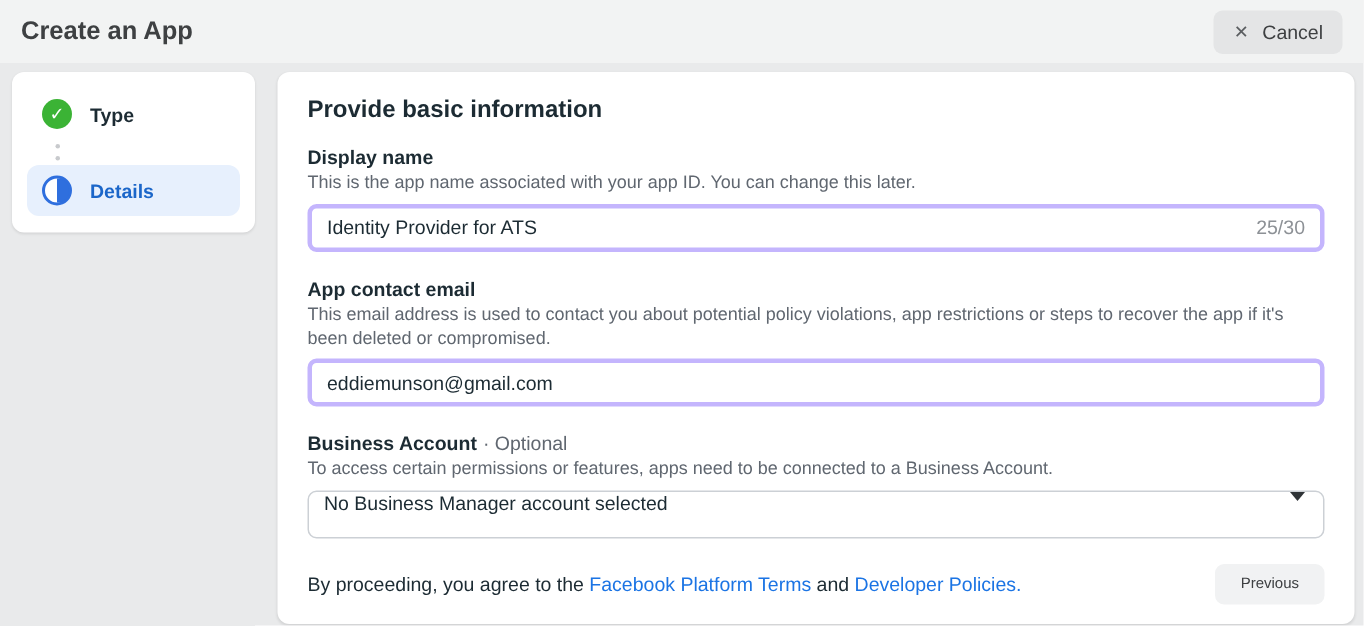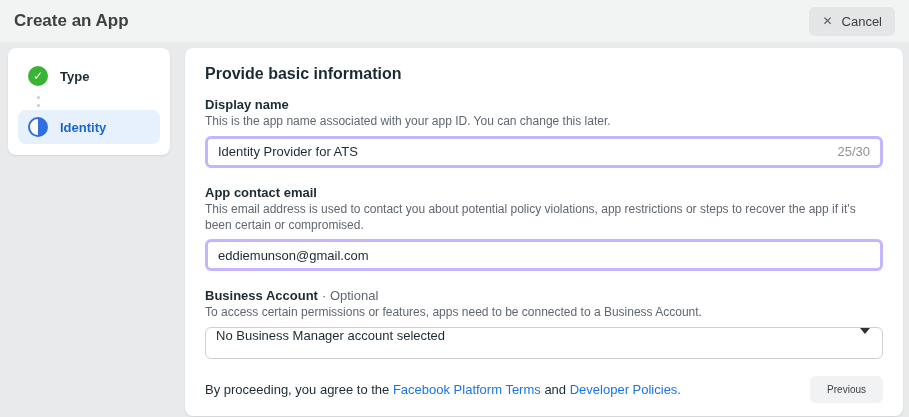--- a/index.html
+++ b/index.html
@@ -119,39 +119,39 @@
     <div class="step-row">
       <span class="check-icon">✓</span>
       <span class="step-label">Type</span>
     </div>
     <div class="connector">
       <span class="dot"></span>
       <span class="dot"></span>
     </div>
     <div class="step-row current">
       <span class="half-icon"></span>
-      <span class="step-label">Identity</span>
+      <span class="step-label">Details</span>
     </div>
   </div>
 
   <div class="card main-card">
     <div class="main-heading">Provide basic information</div>
 
     <div class="field">
       <div class="field-label">Display name</div>
       <div class="field-helper">This is the app name associated with your app ID. You can change this later.</div>
       <div class="text-input-wrap">
         <input class="text-input" type="text" value="Identity Provider for ATS" style="">
         <span class="char-counter">25/30</span>
       </div>
     </div>
 
     <div class="field">
       <div class="field-label">App contact email</div>
-      <div class="field-helper">This email address is used to contact you about potential policy violations, app restrictions or steps to recover the app if it's been certain or compromised.</div>
+      <div class="field-helper">This email address is used to contact you about potential policy violations, app restrictions or steps to recover the app if it's been deleted or compromised.</div>
       <div class="text-input-wrap">
         <input class="text-input" type="text" value="eddiemunson@gmail.com" style="">
       </div>
     </div>
 
     <div class="field">
       <div class="field-label">
         <span>Business Account</span><span class="label-suffix">· Optional</span>
       </div>
       <div class="field-helper">To access certain permissions or features, apps need to be connected to a Business Account.</div>

